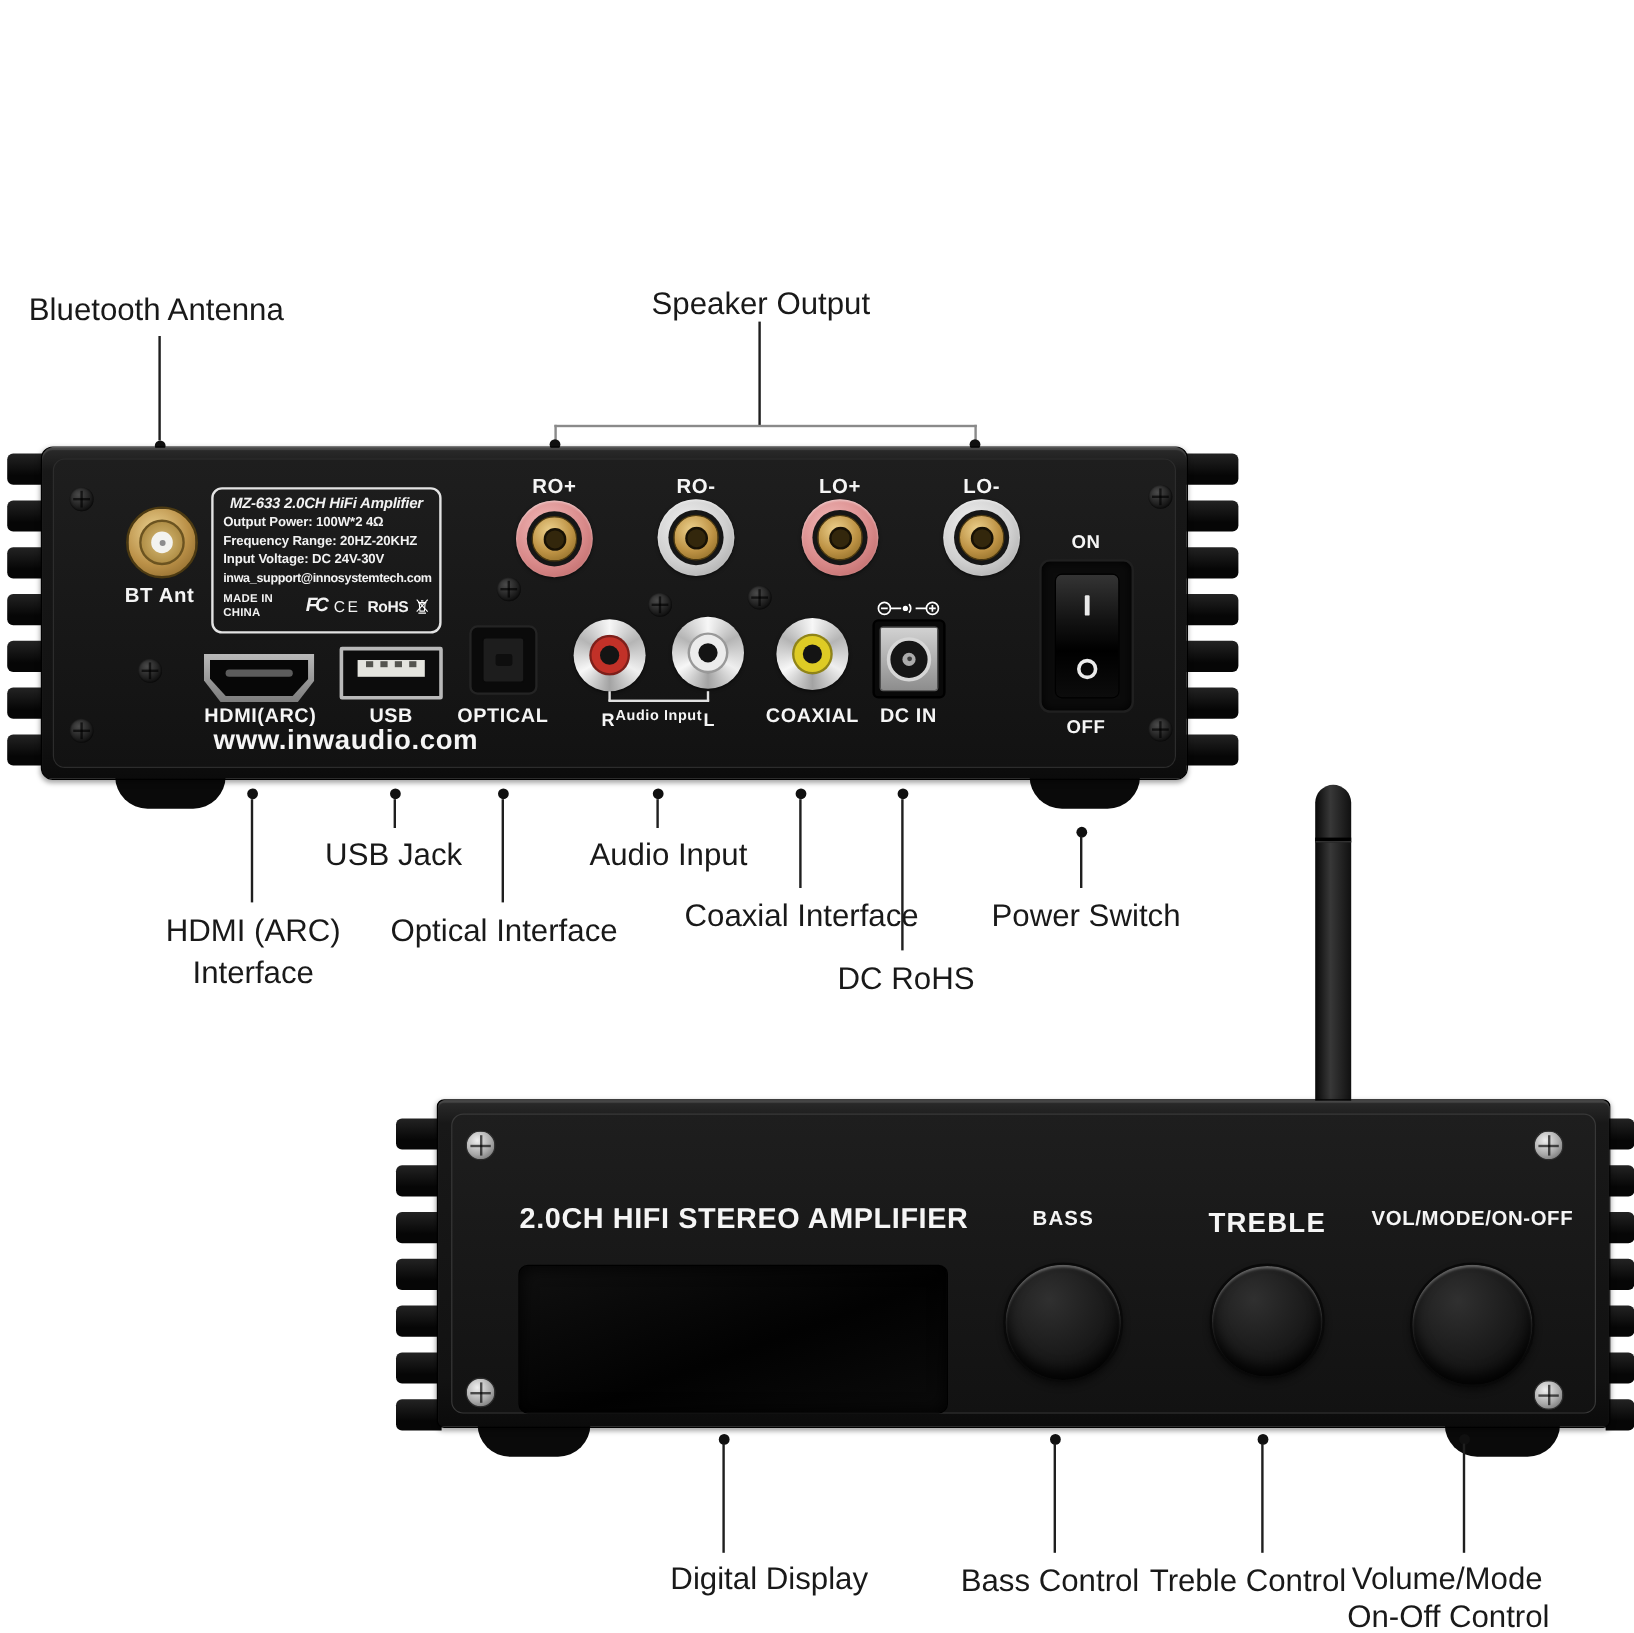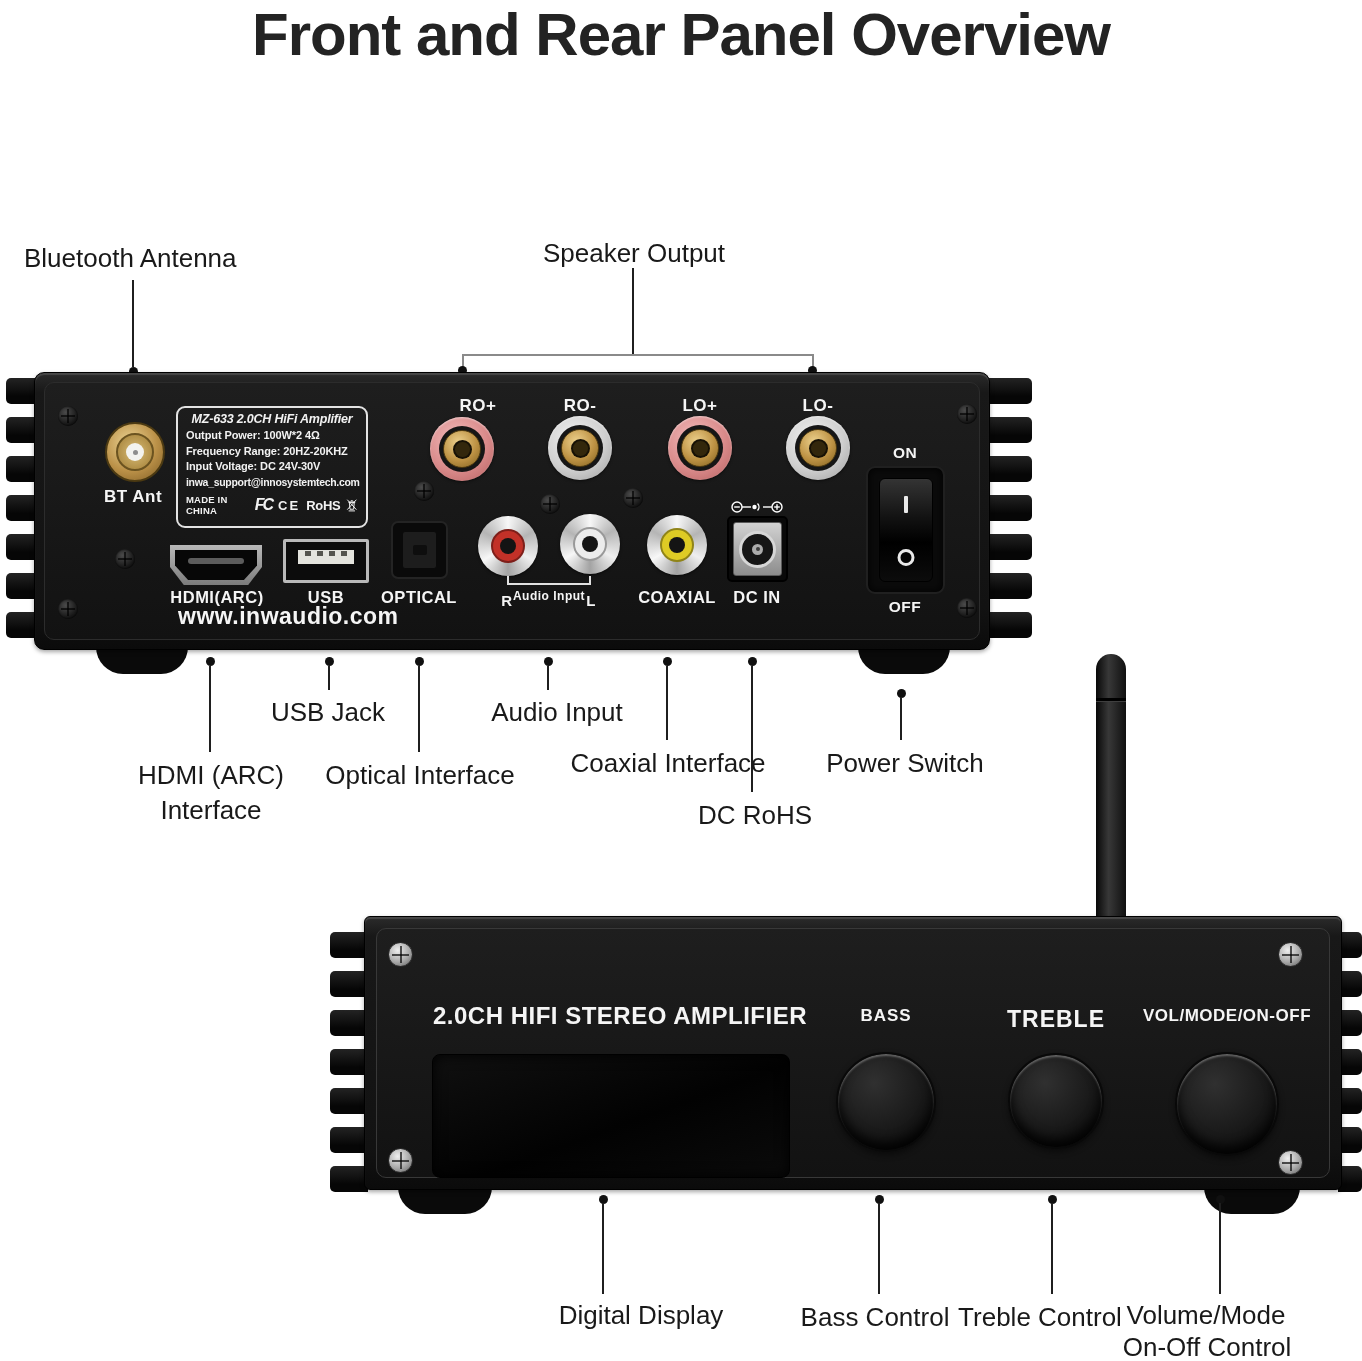--- a/index.html
+++ b/index.html
@@ -60,21 +60,21 @@
   
   .spec-box{position:absolute;left:176px;top:406px;width:192px;height:122px;
             border:2px solid #e3e3e3;border-radius:9px;color:#f2f2f2;box-sizing:border-box;
             padding:4px 8px 3px 8px;}
   .spec-title{font-size:12.5px;font-weight:700;text-align:center;letter-spacing:-.2px;margin-bottom:2px;font-style:italic;}
   .spec-line{font-size:11px;font-weight:700;line-height:15.5px;letter-spacing:-.1px;}
   .spec-line.email{font-size:10.5px;letter-spacing:-.3px;}
   .spec-certs{display:flex;align-items:center;gap:6px;margin-top:4px;}
   .made-in{font-size:9.5px;font-weight:700;letter-spacing:.2px;}
   .cert-fcc{font-size:16px;font-weight:800;letter-spacing:-2px;font-style:italic;}
-  .cert-ce{font-size:13px;font-weight:700;letter-spacing:2px;}
+  .cert-ce{font-size:13px;font-weight:400;letter-spacing:2px;}
   .cert-rohs{font-size:13px;font-weight:700;letter-spacing:-.3px;}
 
   
   .post{position:absolute;width:64px;height:64px;border-radius:50%;display:grid;place-items:center;
         box-shadow:0 1px 3px rgba(0,0,0,.55), inset 0 1px 2px rgba(255,255,255,.5);}
   .post.red{background:radial-gradient(circle at 40% 35%,#f2bcbc,#d98a8a 55%,#b55f5f);}
   .post.clear{background:radial-gradient(circle at 40% 35%,#f2f2f2,#cfcfcf 55%,#9d9d9d);}
   .post .gap{width:46px;height:46px;border-radius:50%;background:#161616;display:grid;place-items:center;}
   .post .brass{width:36px;height:36px;border-radius:50%;display:grid;place-items:center;
         background:radial-gradient(circle at 40% 32%,#ecd08c,#bd9244 55%,#80601f);
@@ -147,21 +147,20 @@
        box-shadow:inset 0 2px 2px rgba(255,255,255,.30), inset 0 -7px 11px rgba(0,0,0,.85),
                   0 3px 6px rgba(0,0,0,.45);}
 
   .weee{display:block;}
 </style>
 </head>
 <body>
 
 <div class="stage">
 
-  <div class="h1">Front and Rear Panel Overview</div>
 
   <div class="callout" style="left:24px;top:243px;">Bluetooth Antenna</div>
   <div class="cline" style="left:132px;top:280px;height:87px;"></div>
   <div class="cdot" style="left:129px;top:367px;"></div>
 
   <div class="callout centered" style="left:634px;top:238px;">Speaker Output</div>
   <div class="cline" style="left:632px;top:268px;height:87px;"></div>
   <div class="chline" style="left:462px;top:354px;width:352px;"></div>
   <div class="cline grey" style="left:462px;top:354px;height:13px;"></div>
   <div class="cline grey" style="left:812px;top:354px;height:13px;"></div>
@@ -228,21 +227,21 @@
             <path d="M2.8 4.5 h8.4"></path>
             <path d="M5.8 2.8 h2.4"></path>
           <path d="M3.2 15 h7.6"></path>
             <path d="M1.5 1.5 L12.5 13.5"></path>
             <path d="M12.5 1.5 L1.5 13.5"></path>
         </g>
       </svg>
     </div>
   </div>
 
-  <div class="plabel" style="left:462px;top:396px;font-size:17px;margin-left:16px;">RO+</div>
+  <div class="plabel" style="left:462px;top:396px;font-size:17px;">RO+</div>
   <div class="plabel" style="left:580px;top:396px;font-size:17px;">RO-</div>
   <div class="plabel" style="left:700px;top:396px;font-size:17px;">LO+</div>
   <div class="plabel" style="left:818px;top:396px;font-size:17px;">LO-</div>
 
   <div class="post red" style="left:430px;top:417px;">
       <div class="gap">
         <div class="brass">
           <div class="hole"></div>
         </div>
       </div>

